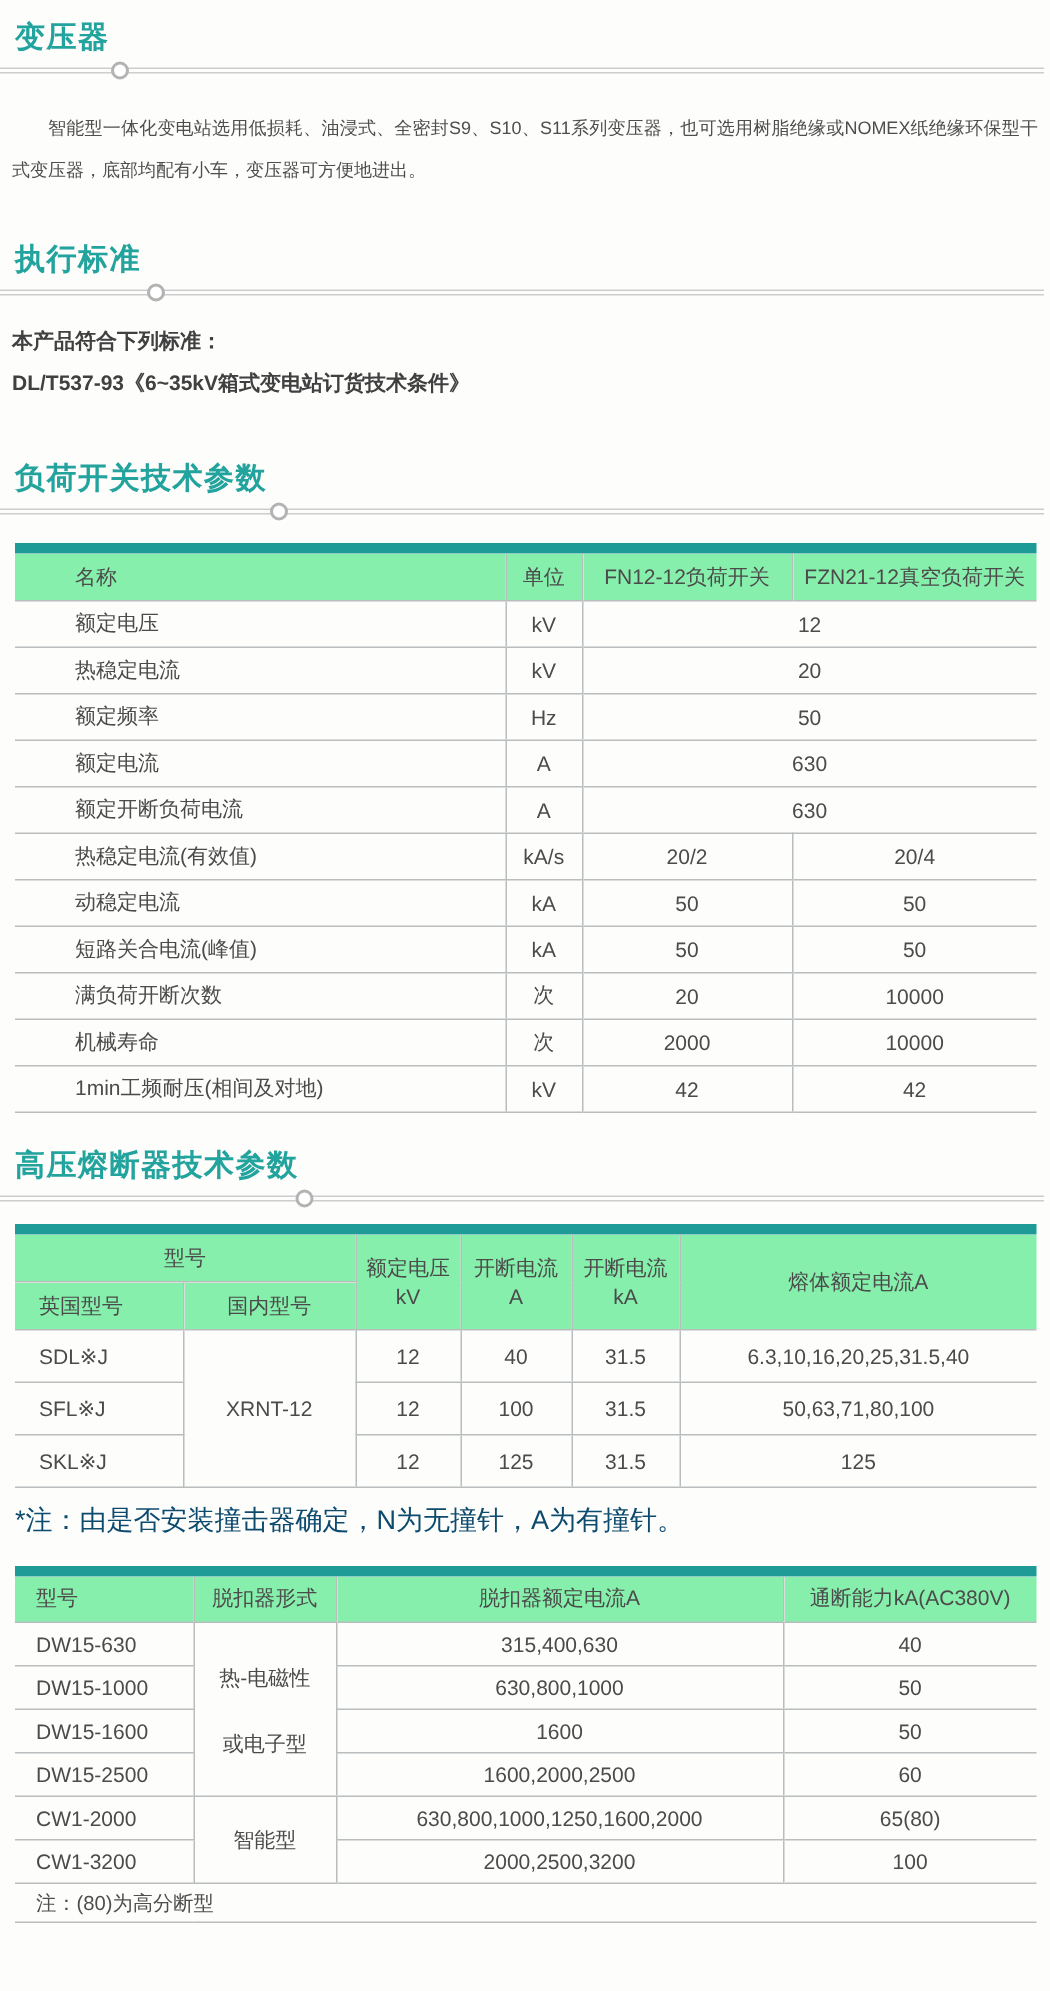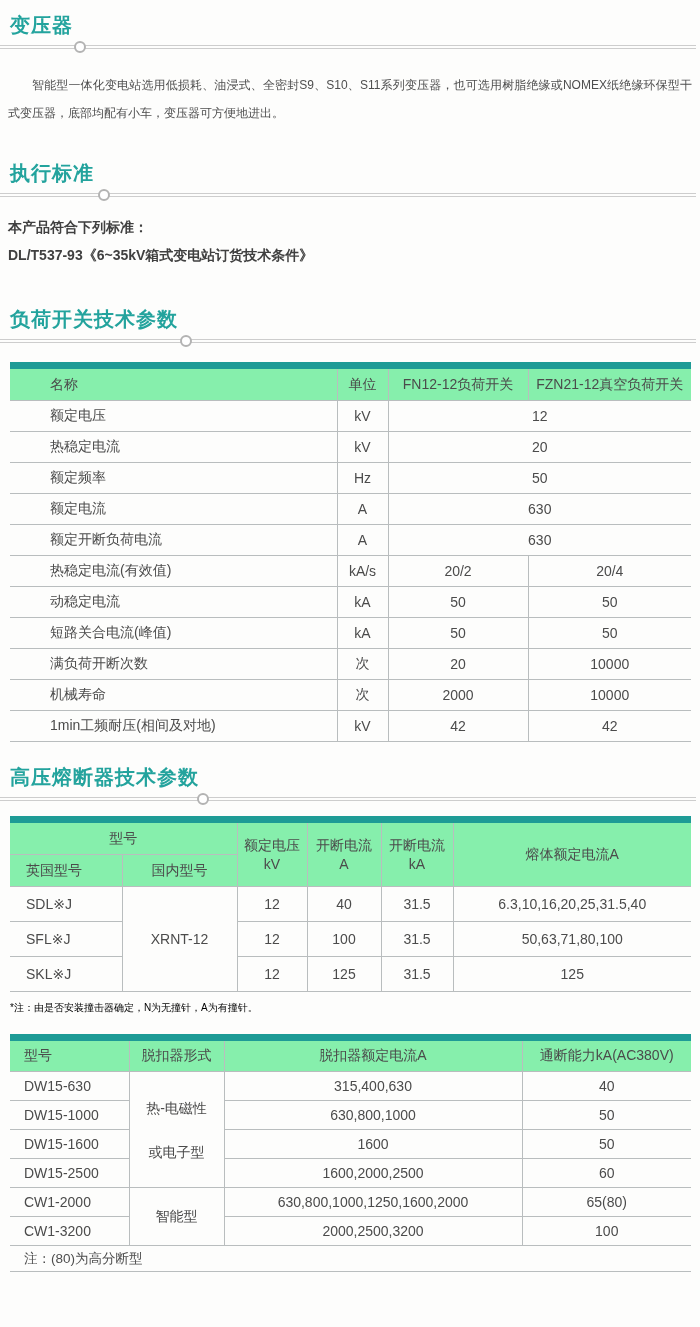--- a/index.html
+++ b/index.html
@@ -41,21 +41,21 @@
   td.pl14{padding-left:14px;text-align:left;}
   td.bl{border-left:1px solid #b9bdbe;}
   td.pre{white-space:pre-line;line-height:19px;}
   td.tall{height:34px;}
   .t1 td{height:30px;}
   .t1 tr.hdr td{height:31px;}
   .t2 tr.hdr td{height:31px;}
   .t3 td{height:28px;}
   .t3 tr.hdr td{height:30px;}
   td.noterow{height:25px;font-size:13.5px;color:#4e4e4e;}
-  .note{margin:9px 0 0 10px;font-size:10px;color:#000000;}
+  .note{margin:9px 0 0 10px;font-size:18px;color:#0c4a6e;}
   .mt-standards{margin-top:33px;}
   .mt-load{margin-top:37px;}
   .mt-fuse{margin-top:22px;}
   .t1-wrap{margin-top:19px;}
   .t2-wrap{margin-top:15px;}
   .t3-wrap{margin-top:19px;}
   .first-title{margin-top:12px;}
 </style>
 </head>
 <body>

